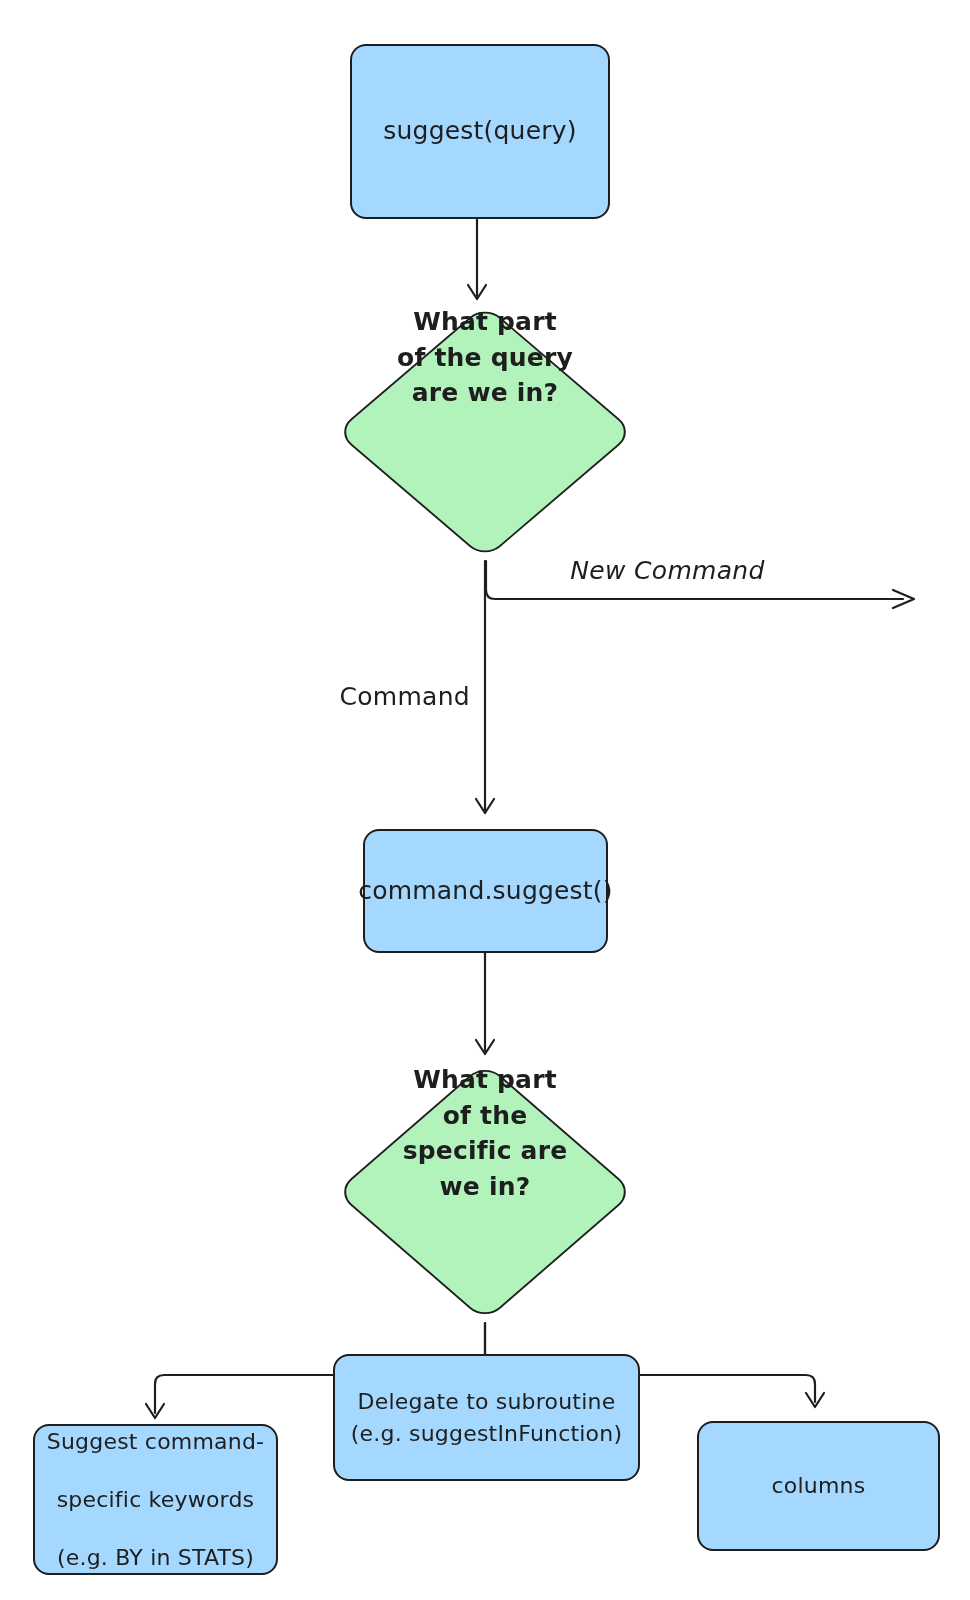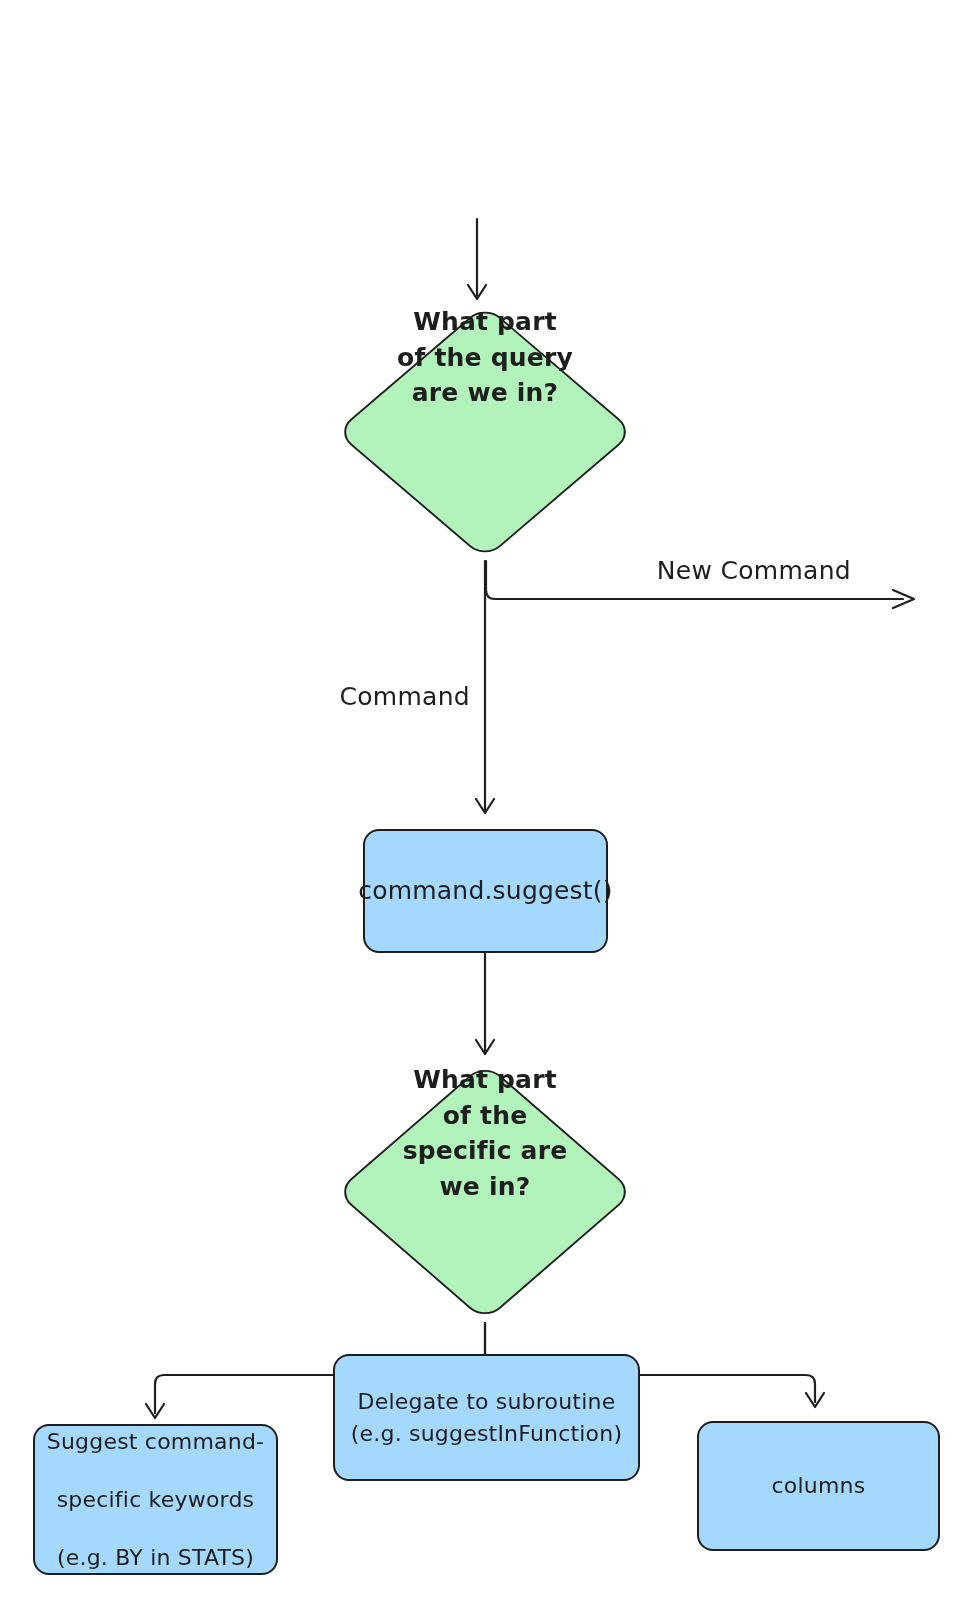--- a/index.html
+++ b/index.html
@@ -75,21 +75,21 @@
   #node-command-suggest { left: 363px; top: 822px;  width: 245px; height: 124px; margin-top: 7px; }
   #node-suggest-keywords{ left: 33px;  top: 1424px; width: 245px; height: 151px; justify-content: space-between; }
   #node-delegate        { left: 333px; top: 1354px; width: 307px; height: 127px; }
   #node-suggest-columns { left: 697px; top: 1421px; width: 243px; height: 130px; }
 
   #diamond-query   { left: 335px; top: 304px;  width: 300px; height: 256px; }
   #diamond-query .diamond-shape   { left: 44px; top: 22px; transform: scaleY(0.8533) rotate(45deg); }
   #diamond-command { left: 335px; top: 1062px; width: 300px; height: 260px; }
   #diamond-command .diamond-shape { left: 44px; top: 24px; transform: scaleY(0.8667) rotate(45deg); }
 
-  #label-new-command { left: 606px; top: 556px; width: 245px; text-align: right; }
+  #label-new-command { left: 545px; top: 556px; width: 245px; text-align: center; font-style: italic; }
   #label-command     { left: 320px; top: 682px; width: 150px; text-align: right; }
 </style>
 </head>
 <body>
 
 <div class="canvas">
 
   <svg class="edges" viewBox="0 0 970 1600">
 
     <g>
@@ -121,20 +121,23 @@
       <path d="M 485 1323 L 485 1419"></path>
       <path d="M 476 1408 L 485 1422 L 494 1408"></path>
     </g>
 
     <g>
       <path d="M 485 1366 Q 485 1375 494 1375 L 806 1375 Q 815 1375 815 1384 L 815 1402"></path>
       <path d="M 806 1393 L 815 1407 L 824 1393"></path>
     </g>
   </svg>
 
+  <div class="node" id="node-suggest-query">
+    <span>suggest(query)</span>
+  </div>
 
   <div class="diamond" id="diamond-query">
     <div class="diamond-shape"></div>
     <div class="diamond-text">
       <span>What part</span>
       <span>of the query</span>
       <span>are we in?</span>
     </div>
   </div>
 

